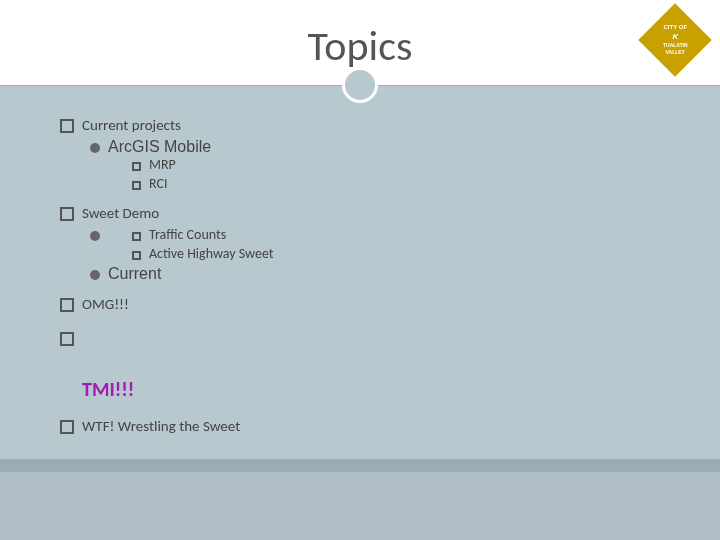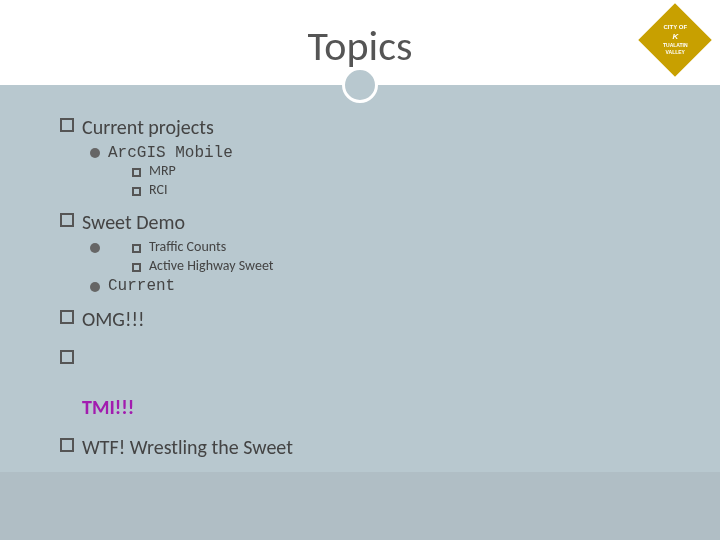--- a/index.html
+++ b/index.html
@@ -110,21 +110,21 @@
 
     .bullet-square {
       width: 14px;
       height: 14px;
       border: 2px solid #555;
       flex-shrink: 0;
       margin-top: 3px;
     }
 
     .bullet-label {
-      font-size: 20px;
+      font-size: 15px;
       color: #444;
       font-family: Calibri, Arial, sans-serif;
     }
 
     .sub-items {
       margin-left: 30px;
       display: flex;
       flex-direction: column;
       gap: 3px;
     }
@@ -140,21 +140,21 @@
       height: 10px;
       border-radius: 50%;
       background: #666;
       flex-shrink: 0;
       margin-top: 5px;
     }
 
     .sub-label {
       font-size: 16px;
       color: #444;
-      font-family: Liberation Mono, monospace;
+      font-family: Liberation Sans, sans-serif;
     }
 
     .sub-sub-items {
       margin-left: 24px;
       display: flex;
       flex-direction: column;
       gap: 2px;
     }
 
     .sub-sub-bullet {

